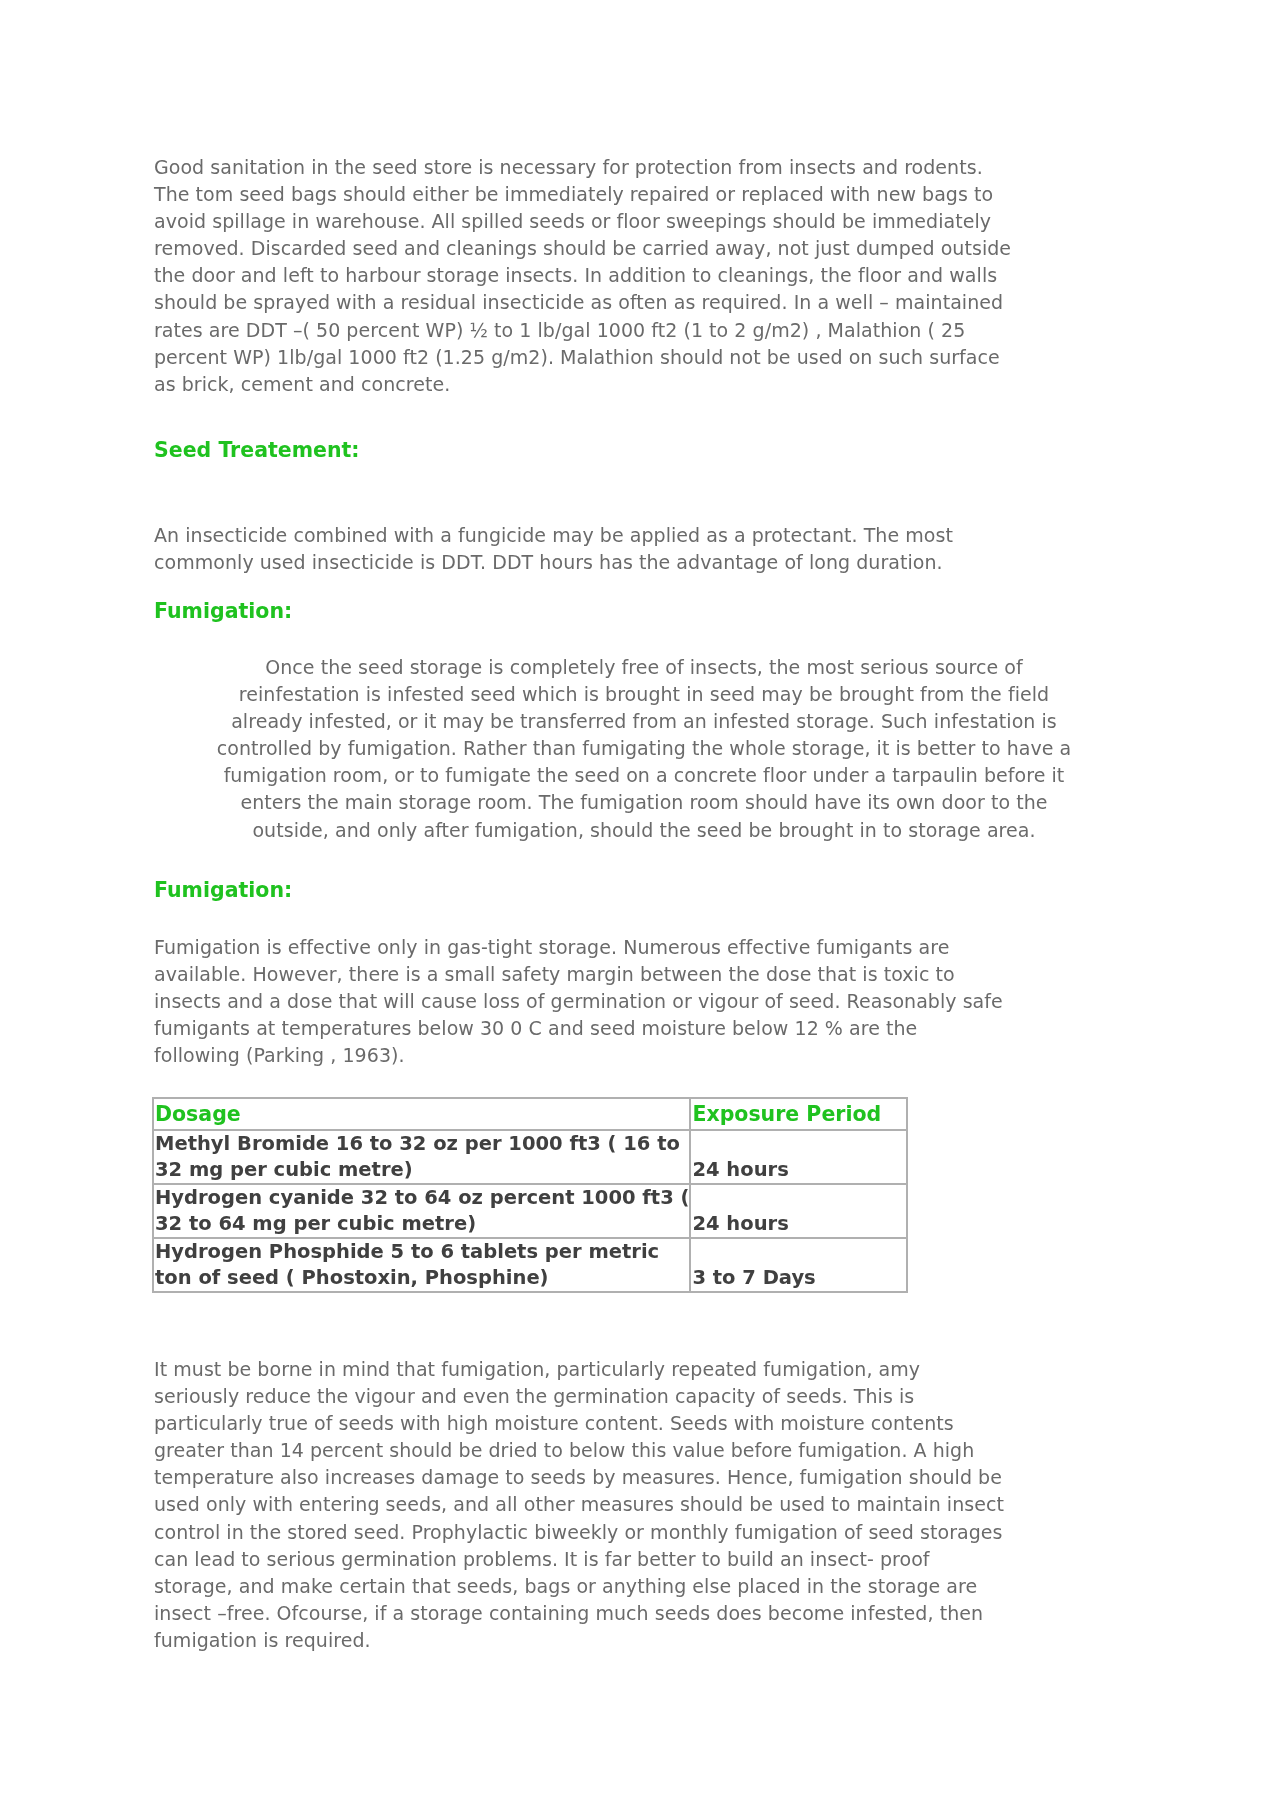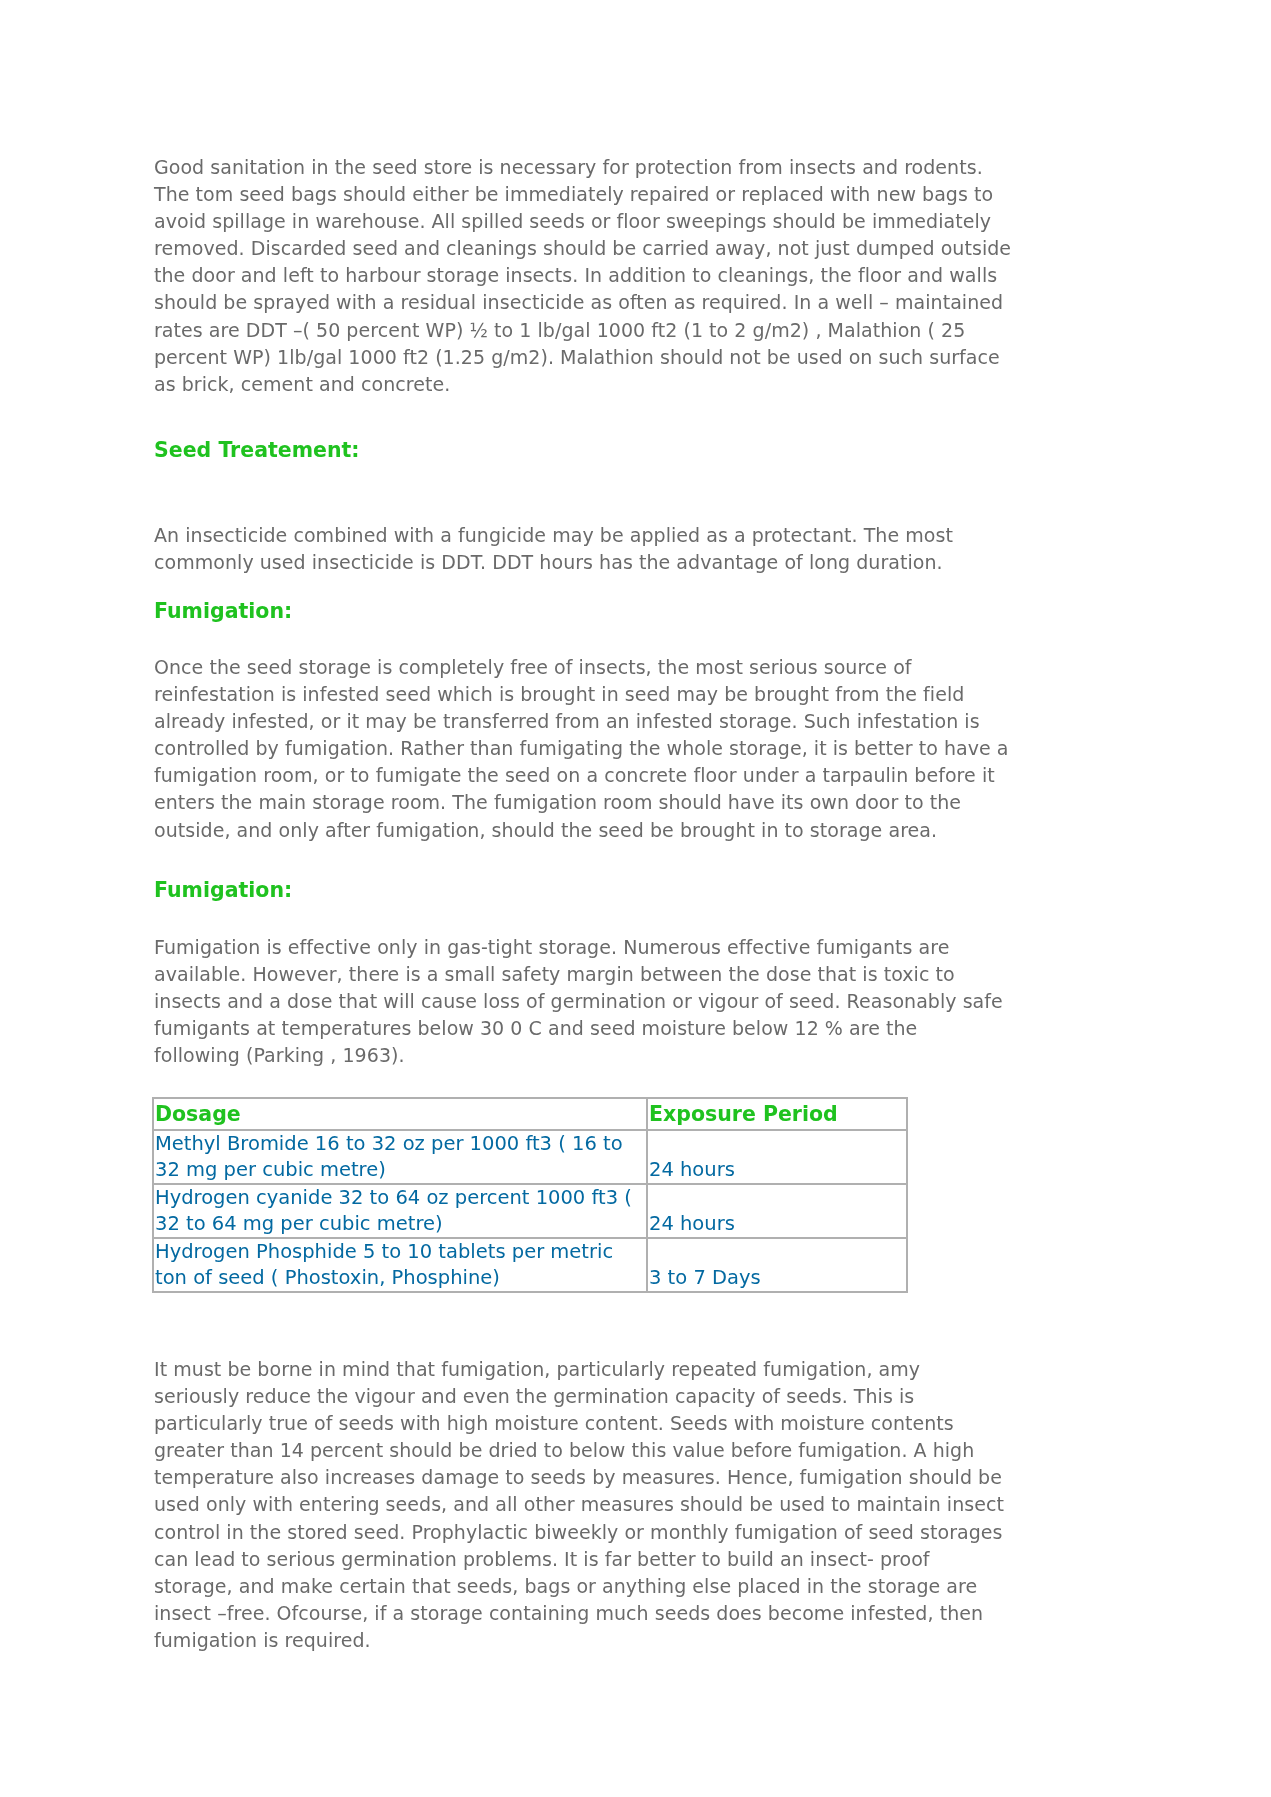--- a/index.html
+++ b/index.html
@@ -46,22 +46,22 @@
       border-collapse: collapse;
       border: 2px solid #a9a9a9;
       font-size: 19.5px;
       line-height: 26px;
     }
     table.dosage th, table.dosage td {
       border: 2px solid #b0b0b0;
       padding: 0 0 0 1px;
       vertical-align: bottom;
       text-align: left;
-      color: #0369a1;
-      font-weight: normal;
+      color: #404040;
+      font-weight: bold;
     }
     table.dosage th {
       color: #1fc21f;
       font-weight: bold;
       font-size: 20.5px;
       height: 30px;
       vertical-align: middle;
     }
     table.dosage td.c1 { width: 491px; }
     table.dosage td .ln { display: block; white-space: nowrap; }
@@ -91,21 +91,21 @@
   <p class="para">
     <span class="ln">An insecticide combined with a fungicide may be applied as a protectant. The most</span>
     <span class="ln">commonly used insecticide is DDT. DDT hours has the advantage of long duration.</span>
   </p>
 </div>
 
 <div class="block" style="top:598px;">
   <h2 class="heading">Fumigation:</h2>
 </div>
 
-<div class="block" style="top:654px;">
+<div class="block" style="top:654px;text-align:center;">
   <p class="para">
     <span class="ln">Once the seed storage is completely free of insects, the most serious source of</span>
     <span class="ln">reinfestation is infested seed which is brought in seed may be brought from the field</span>
     <span class="ln">already infested, or it may be transferred from an infested storage. Such infestation is</span>
     <span class="ln">controlled by fumigation. Rather than fumigating the whole storage, it is better to have a</span>
     <span class="ln">fumigation room, or to fumigate the seed on a concrete floor under a tarpaulin before it</span>
     <span class="ln">enters the main storage room. The fumigation room should have its own door to the</span>
     <span class="ln">outside, and only after fumigation, should the seed be brought in to storage area.</span>
   </p>
 </div>
@@ -141,21 +141,21 @@
     </tr>
     <tr>
       <td class="c1">
         <span class="ln">Hydrogen cyanide 32 to 64 oz percent 1000 ft3 (</span>
         <span class="ln">32 to 64 mg per cubic metre)</span>
       </td>
       <td>24 hours</td>
     </tr>
     <tr>
       <td class="c1">
-        <span class="ln">Hydrogen Phosphide 5 to 10 tablets per metric</span>
+        <span class="ln">Hydrogen Phosphide 5 to 6 tablets per metric</span>
         <span class="ln">ton of seed ( Phostoxin, Phosphine)</span>
       </td>
       <td>3 to 7 Days</td>
     </tr>
   </tbody>
 </table>
 
 <div class="block" style="top:1356px;">
   <p class="para">
     <span class="ln">It must be borne in mind that fumigation, particularly repeated fumigation, amy</span>

